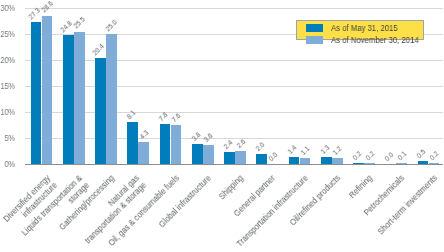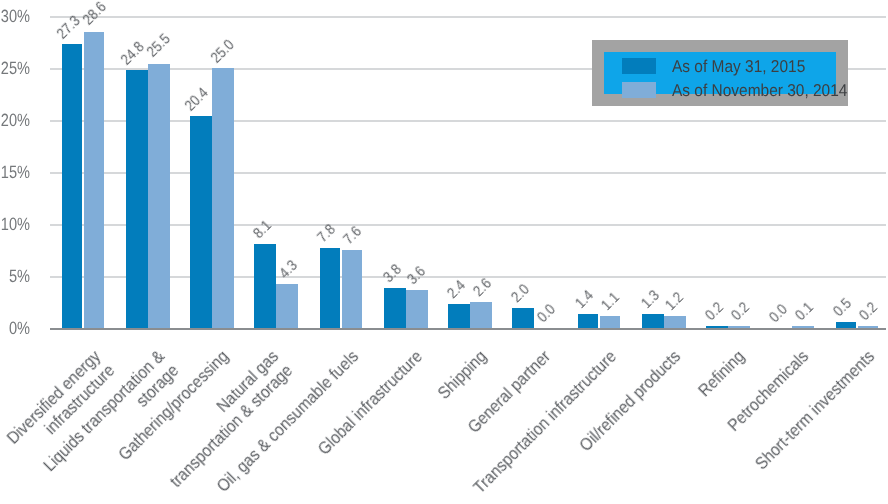--- a/index.html
+++ b/index.html
@@ -13,22 +13,22 @@
          will-change:transform;}
   .bar{position:absolute;}
   .dlabel{position:absolute;font-size:7.5px;line-height:7.5px;color:#5b5e62;
           white-space:nowrap;transform-origin:center center;
           transform:rotate(-45deg) scaleX(0.87);will-change:transform;}
   .xlabel{position:absolute;font-size:8.6px;line-height:10.2px;color:#5b5e62;
           text-align:right;width:140px;margin-left:-140px;
           transform-origin:right top;transform:rotate(-45deg) scaleX(0.9);
           will-change:transform;}
   .xlabel>span{display:block;}
-  #legend{position:absolute;left:296.4px;top:19.8px;width:128px;height:33px;
-          border:6px solid #a3a3a3;background:#0ea5e9;box-sizing:border-box;}
+  #legend{position:absolute;left:296.4px;top:19.8px;width:128px;height:20px;
+          border:1px solid #a3a3a3;background:#fde047;box-sizing:border-box;}
   .lgswatch{position:absolute;left:8.2px;width:17.5px;height:7.8px;}
   .lglabel{position:absolute;left:33.2px;font-size:8.6px;color:#3d3f42;
            white-space:nowrap;transform:scaleX(0.9);transform-origin:left center;
            will-change:transform;}
 </style>
 </head>
 <body>
 
 <div id="chart">
   <div id="plot-area">

